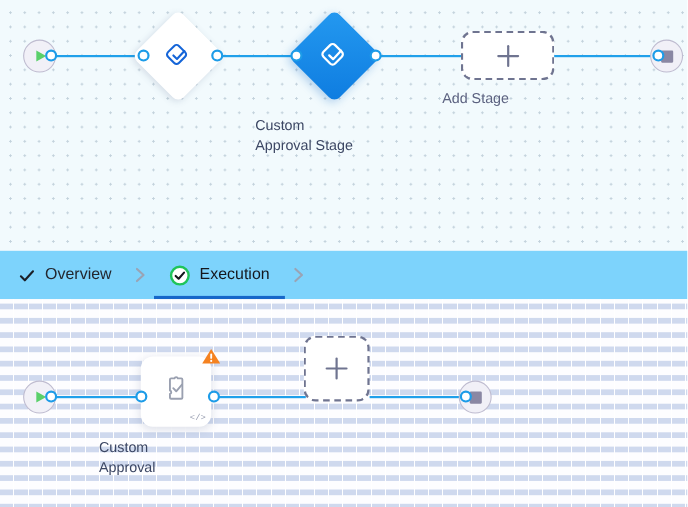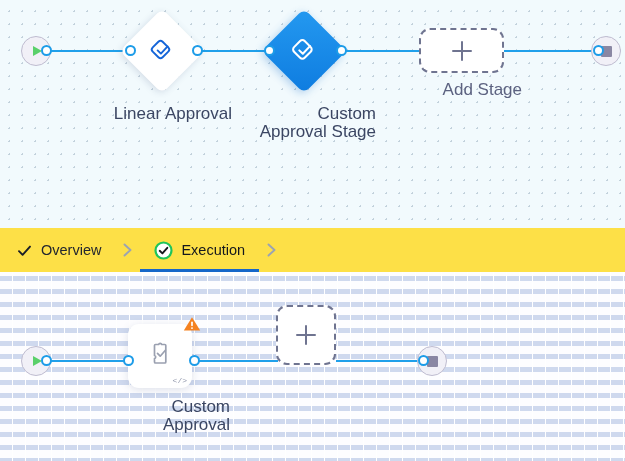--- a/index.html
+++ b/index.html
@@ -153,22 +153,22 @@
     position: absolute;
     background: #6f7490;
     border-radius: 1px;
   }
   .plus::before { left: 9px; top: 0; width: 2px; height: 20px; }
   .plus::after  { top: 9px; left: 0; height: 2px; width: 20px; }
 
   
   .node-label {
     position: absolute;
-    text-align: right;
-    font-size: 17px;
+    text-align: left;
+    font-size: 13px;
     line-height: 18px;
     color: #3b4663;
     white-space: pre-line;
     z-index: 2;
   }
   .node-label.muted { color: #5c6280; }
 
   
   .step-card {
     position: absolute;
@@ -198,21 +198,21 @@
     font-size: 8px;
     line-height: 8px;
     color: #9298ac;
     font-family: "Liberation Mono", monospace;
   }
 
   
   .tabbar {
     position: relative;
     height: 44px;
-    background: #fde047;
+    background: #7dd3fc;
     display: flex;
     padding-left: 14px;
     box-sizing: border-box;
     flex: none;
   }
   .tab {
     display: flex;
     align-items: center;
     gap: 8px;
     height: 44px;
@@ -267,21 +267,20 @@
         <svg width="28" height="28" viewBox="0 0 28 28" aria-hidden="true">
           <g fill="none" stroke="#1565d8" stroke-width="1.9" stroke-linecap="round" stroke-linejoin="round">
             <rect x="5.5" y="5.5" width="14" height="14" rx="3" transform="rotate(-45 12.5 12.5)"></rect>
             <path d="M9.6 13.4 L12.9 16.6 L19.6 9.4"></path>
           </g>
         </svg>
       </div>
     </div>
     <div class="port" style="left:125px; top:45px;"></div>
     <div class="port" style="left:192px; top:45px;"></div>
-    <div class="node-label" style="left:88px; top:105px; width:144px;">Linear Approval</div>
 
     <div class="diamond active" style="left:274px; top:21px;">
       <div class="glyph">
         <svg width="30" height="30" viewBox="0 0 28 28" aria-hidden="true">
           <g fill="none" stroke="#ffffff" stroke-width="1.9" stroke-linecap="round" stroke-linejoin="round">
             <rect x="5.5" y="5.5" width="14" height="14" rx="3" transform="rotate(-45 12.5 12.5)"></rect>
             <path d="M9.6 13.4 L12.9 16.6 L19.6 9.4"></path>
           </g>
         </svg>
       </div>

